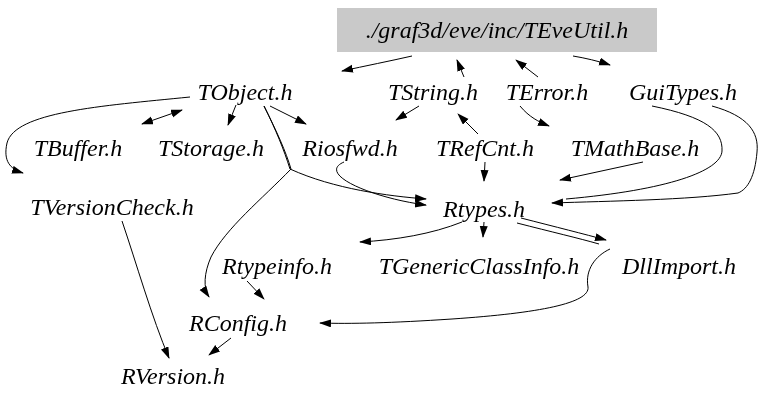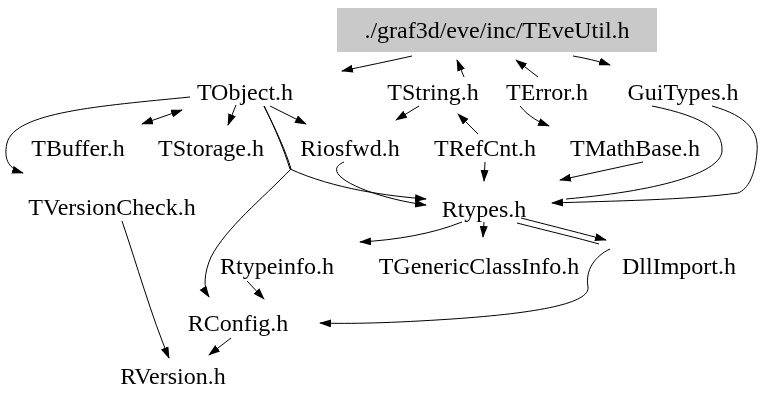--- a/index.html
+++ b/index.html
@@ -8,20 +8,21 @@
     background: #ffffff;
     width: 763px;
     height: 411px;
     overflow: hidden;
     font-family: "Liberation Serif", "DejaVu Serif", serif;
   }
   #graph-wrap {
     position: relative;
     width: 668px;
     height: 411px;
+    font-style: italic;
   }
   svg text {
     font-family: "Liberation Serif", "DejaVu Serif", serif;
     font-size: 24px;
     fill: #000000;
     cursor: default;
   }
   svg path.edge {
     fill: none;
     stroke: #000000;

